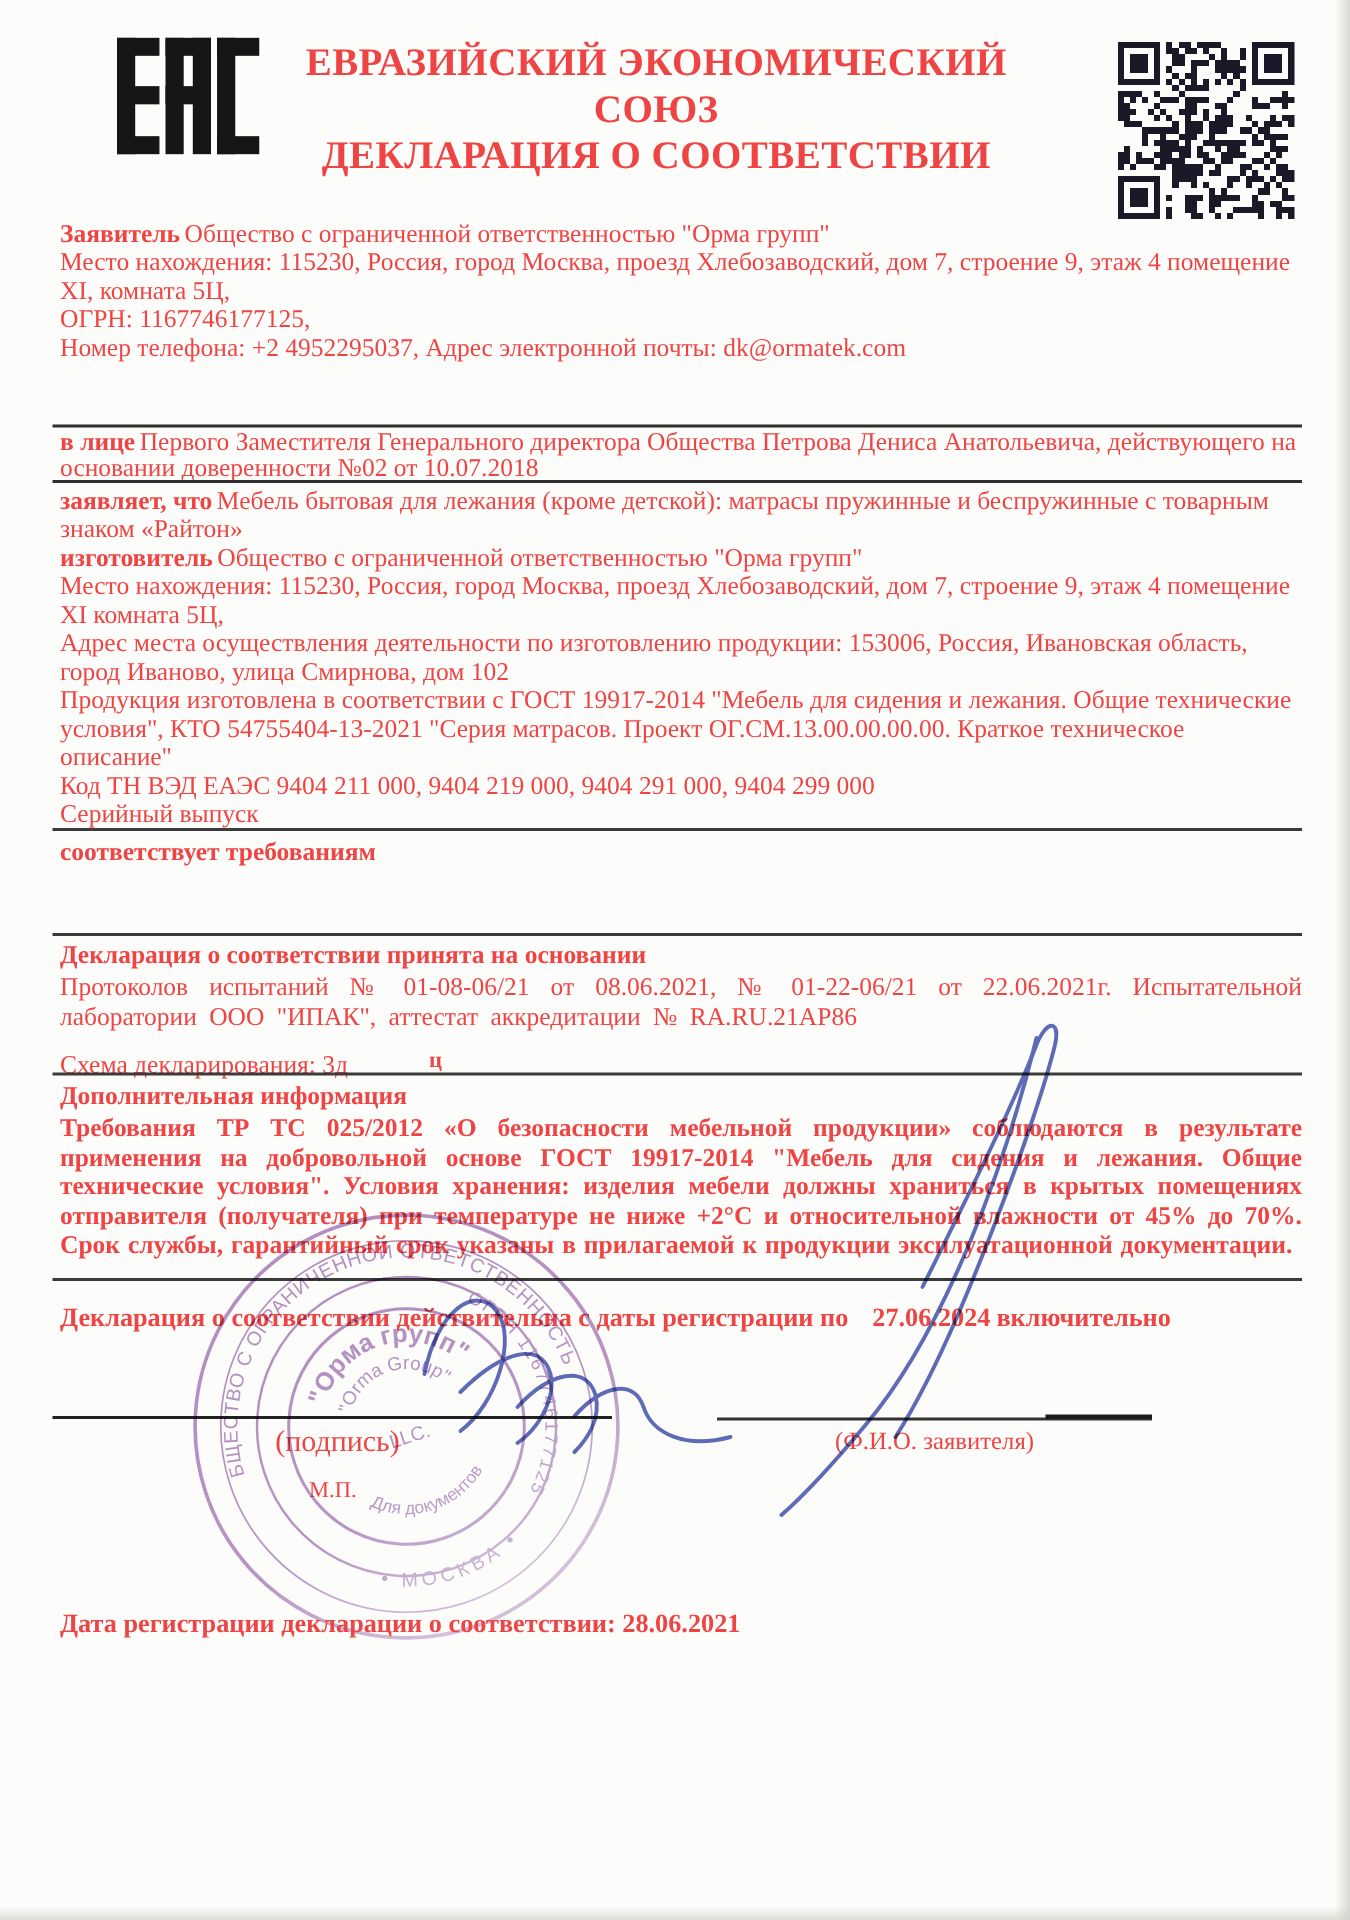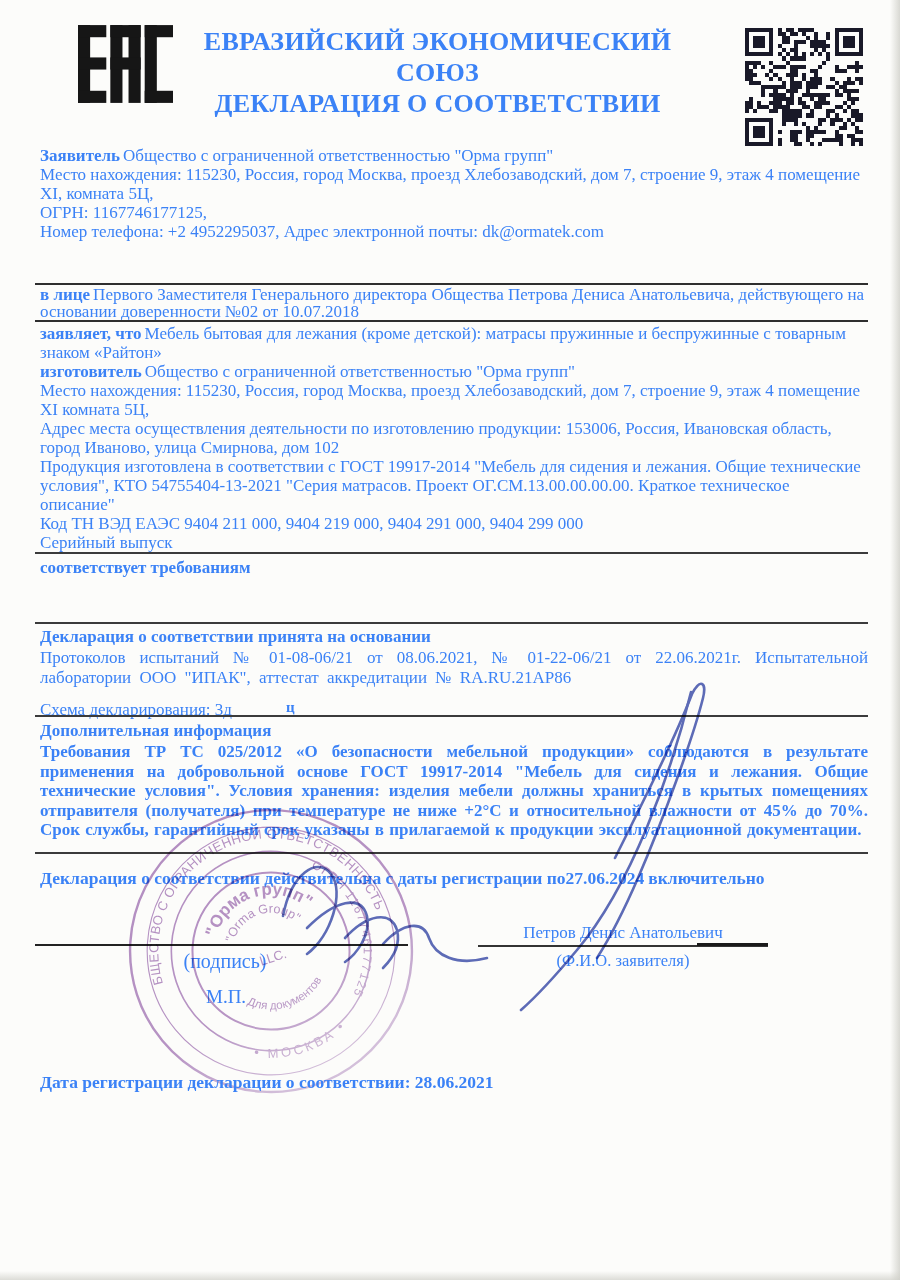--- a/index.html
+++ b/index.html
@@ -1,17 +1,17 @@
 <!DOCTYPE html>
 <html><head>
 <meta charset="utf-8">
 <style>
   html,body{margin:0;padding:0;background:#888;}
   .page{position:relative;width:900px;height:1280px;background:#fcfcfa;overflow:hidden;
-        font-family:"Liberation Serif","DejaVu Serif",serif;color:#3b82f6;}
+        font-family:"Liberation Serif","DejaVu Serif",serif;color:#ef4444;}
   
   #eac{position:absolute;left:78px;top:25px;width:95px;height:78px;}
   #hdr{position:absolute;left:165px;top:26px;width:545px;text-align:center;
        font-weight:bold;font-size:26px;line-height:31px;letter-spacing:.3px;}
   #qr{position:absolute;left:745px;top:28px;width:118px;height:118px;}
   
   .sec{position:absolute;left:40px;width:828px;font-size:17px;line-height:19px;}
   .lbl{font-weight:bold;margin-right:3px;}
   .hr{position:absolute;left:35px;width:833px;background:#3b3b3b;height:1.5px;}
   .thick{height:2.2px;background:#2e2e2e;}
@@ -27,29 +27,29 @@
   #hr4{top:622px;}
   #sec-basis{top:627px;}
   #sec-basis .body{margin-top:2px;word-spacing:4px;line-height:19.5px;}
   #sec-scheme{top:700px;}
   #hr5{top:715px;}
   #artifact-c{position:absolute;left:286px;top:699px;font-size:15px;font-weight:bold;}
   #sec-additional{top:721px;}
   #sec-additional .body{margin-top:2px;word-spacing:1px;line-height:19.5px;font-weight:bold;}
   #hr6{top:852px;}
   #sec-validity{top:869px;font-weight:bold;font-size:17.5px;}
-  .vdate{margin-left:0;margin-right:4px;}
+  .vdate{margin-left:16px;margin-right:4px;}
   
   #sig-line-left{position:absolute;left:35px;top:944px;width:373px;height:2px;background:#222;}
   #sig-caption{position:absolute;left:150px;top:950px;width:150px;text-align:center;font-size:20px;}
   #fio-name{position:absolute;left:478px;top:923px;width:290px;text-align:center;font-size:17px;}
   #fio-line{position:absolute;left:478px;top:945px;width:290px;height:1.5px;background:#333;}
   #fio-line-thick{position:absolute;left:697px;top:943px;width:71px;height:3px;background:#1a1a1a;}
   #fio-caption{position:absolute;left:478px;top:951px;width:290px;text-align:center;font-size:16.5px;}
-  #mp{position:absolute;left:206px;top:986px;font-size:19px;}
+  #mp{position:absolute;left:206px;top:986px;font-size:15px;}
   
   #sec-regnum{top:1030px;font-weight:bold;font-size:17.5px;}
   #sec-regdate{top:1073px;font-weight:bold;font-size:17.5px;}
   
   #stamp{position:absolute;left:120px;top:800px;width:302px;height:302px;
          mix-blend-mode:multiply;opacity:.72;}
   #signature{position:absolute;left:195px;top:678px;width:520px;height:345px;
          mix-blend-mode:multiply;opacity:.85;}
   
   .scan-edge-r{position:absolute;right:0;top:0;width:10px;height:100%;
@@ -534,21 +534,20 @@
     <div class="body just">Требования ТР ТС 025/2012 «О безопасности мебельной продукции» соблюдаются в результате применения на добровольной основе ГОСТ 19917-2014 "Мебель для сидения и лежания. Общие технические условия". Условия хранения: изделия мебели должны храниться в крытых помещениях отправителя (получателя) при температуре не ниже +2°С и относительной влажности от 45% до 70%. Срок службы, гарантийный срок указаны в прилагаемой к продукции эксплуатационной документации.</div>
   </div>
   <div class="hr" id="hr6"></div>
 
   <div class="sec" id="sec-validity">
     <span>Декларация о соответствии действительна с даты регистрации по</span><span class="vdate">27.06.2024</span><span>включительно</span>
   </div>
 
   <div id="sig-line-left"></div>
   <div id="sig-caption">(подпись)</div>
-  <div id="fio-name">Петров Денис Анатольевич</div>
   <div id="fio-line"></div>
   <div id="fio-line-thick"></div>
   <div id="fio-caption">(Ф.И.О. заявителя)</div>
   <div id="mp">М.П.</div>
 
   <svg id="stamp" viewBox="0 0 300 300" xmlns:xlink="http://www.w3.org/1999/xlink" aria-hidden="true">
     <defs>
       <path id="arcOuterTop" d="M 38,150 A 112,112 0 1 1 262,150"></path>
       <path id="arcOuterBot" d="M 44,150 A 106,106 0 0 0 256,150"></path>
       <path id="arcOgrn" d="M 150,58 A 92,92 0 0 1 150,242"></path>

